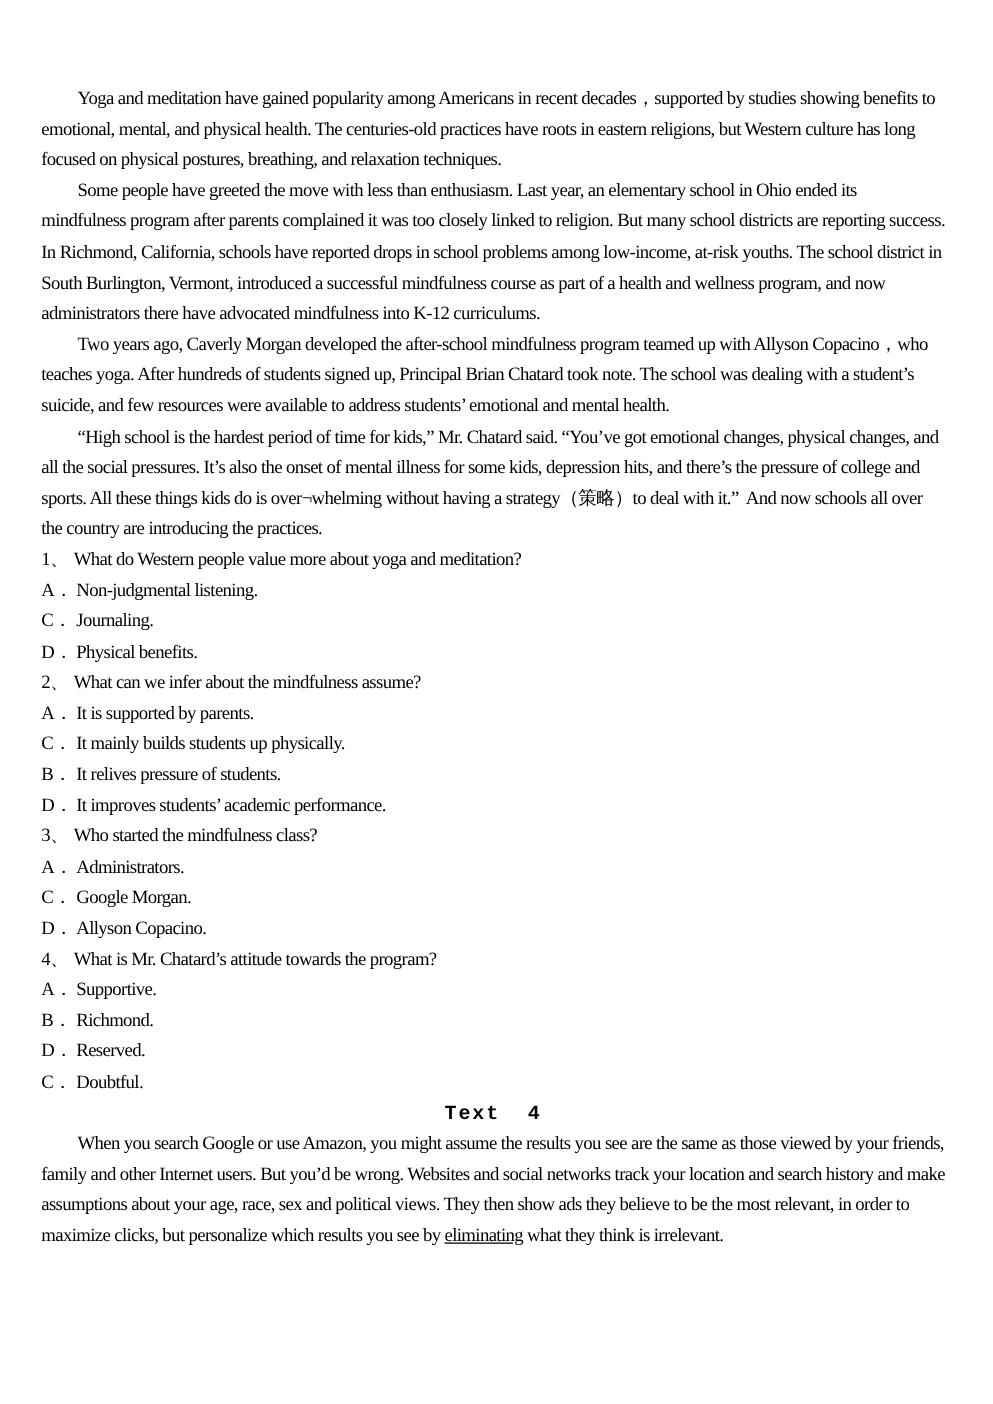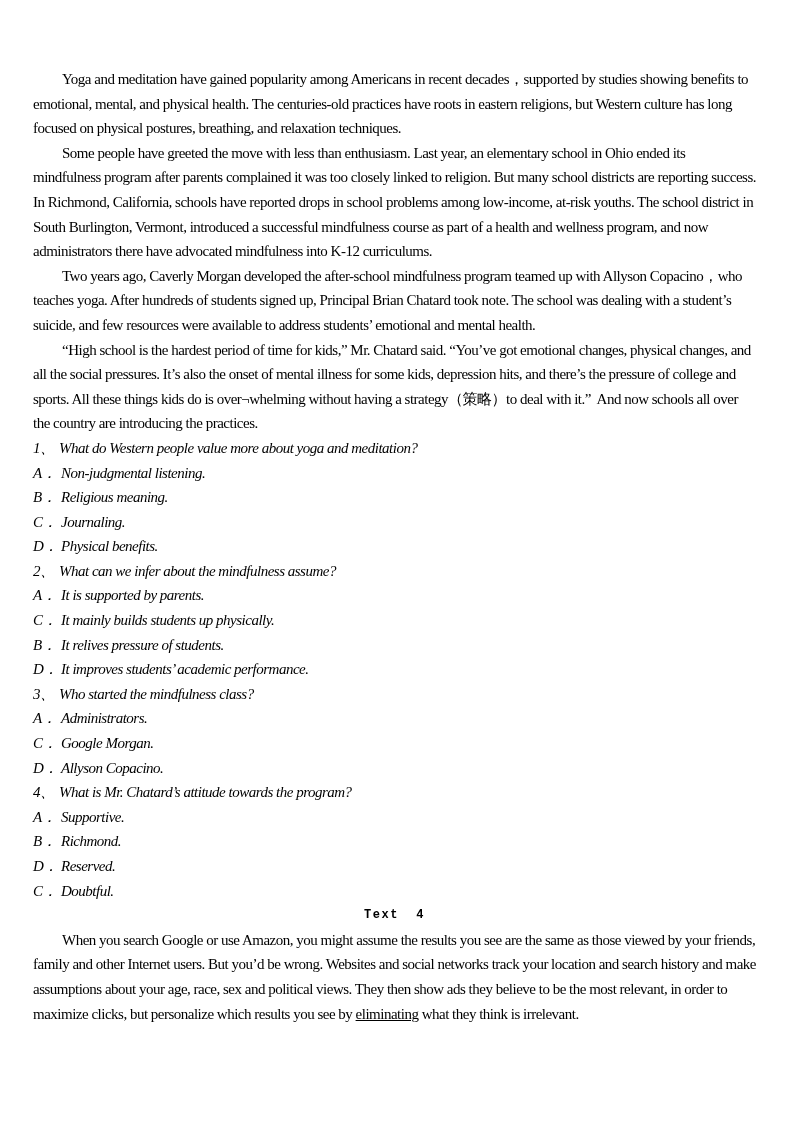--- a/index.html
+++ b/index.html
@@ -22,55 +22,53 @@
     color: #000000;
     overflow: hidden;
   }
   p { margin: 0; }
   .para {
     text-indent: 29px;
     text-align: left;
   }
   .qline, .optline {
     text-indent: 0;
-    font-style: italic;
   }
   .optletter {
     display: inline-block;
     min-width: 28px;
   }
   .qnum {
     display: inline-block;
     min-width: 26px;
   }
   .heading {
     margin: 0;
     text-align: center;
     font-family: "Liberation Mono", monospace;
-    font-size: 12px;
+    font-size: 16px;
     font-weight: 700;
     letter-spacing: 1.5px;
     line-height: 24.6px;
     white-space: pre;
   }
   .uword { text-decoration: underline; font-family: Liberation Serif, serif; }
 </style>
 </head>
 <body>
 
 <div class="page">
 
   <p class="para">Yoga and meditation have gained popularity among Americans in recent decades，supported by studies showing benefits to emotional, mental, and physical health. The centuries-old practices have roots in eastern religions, but Western culture has long focused on physical postures, breathing, and relaxation techniques.</p>
   <p class="para">Some people have greeted the move with less than enthusiasm. Last year, an elementary school in Ohio ended its mindfulness program after parents complained it was too closely linked to religion. But many school districts are reporting success. In Richmond, California, schools have reported drops in school problems among low-income, at-risk youths. The school district in South Burlington, Vermont, introduced a successful mindfulness course as part of a health and wellness program, and now administrators there have advocated mindfulness into K-12 curriculums.</p>
   <p class="para">Two years ago, Caverly Morgan developed the after-school mindfulness program teamed up with Allyson Copacino，who teaches yoga. After hundreds of students signed up, Principal Brian Chatard took note. The school was dealing with a student’s suicide, and few resources were available to address students’ emotional and mental health.</p>
   <p class="para">“High school is the hardest period of time for kids,” Mr. Chatard said. “You’ve got emotional changes, physical changes, and all the social pressures. It’s also the onset of mental illness for some kids, depression hits, and there’s the pressure of college and sports. All these things kids do is over¬whelming without having a strategy（策略）to deal with it.”&nbsp; And now schools all over the country are introducing the practices.</p>
 
   <p class="qline"><span class="qnum">1、</span><span>What do Western people value more about yoga and meditation?</span></p>
   <p class="optline"><span class="optletter">A．</span><span>Non-judgmental listening.</span></p>
-  <p class="optline"><span class="optletter">B．</span><span>Religious meaning.</span></p>
   <p class="optline"><span class="optletter">C．</span><span>Journaling.</span></p>
   <p class="optline"><span class="optletter">D．</span><span>Physical benefits.</span></p>
 
   <p class="qline"><span class="qnum">2、</span><span>What can we infer about the mindfulness assume?</span></p>
   <p class="optline"><span class="optletter">A．</span><span>It is supported by parents.</span></p>
   <p class="optline"><span class="optletter">C．</span><span>It mainly builds students up physically.</span></p>
   <p class="optline"><span class="optletter">B．</span><span>It relives pressure of students.</span></p>
   <p class="optline"><span class="optletter">D．</span><span>It improves students’ academic performance.</span></p>
 
   <p class="qline"><span class="qnum">3、</span><span>Who started the mindfulness class?</span></p>

